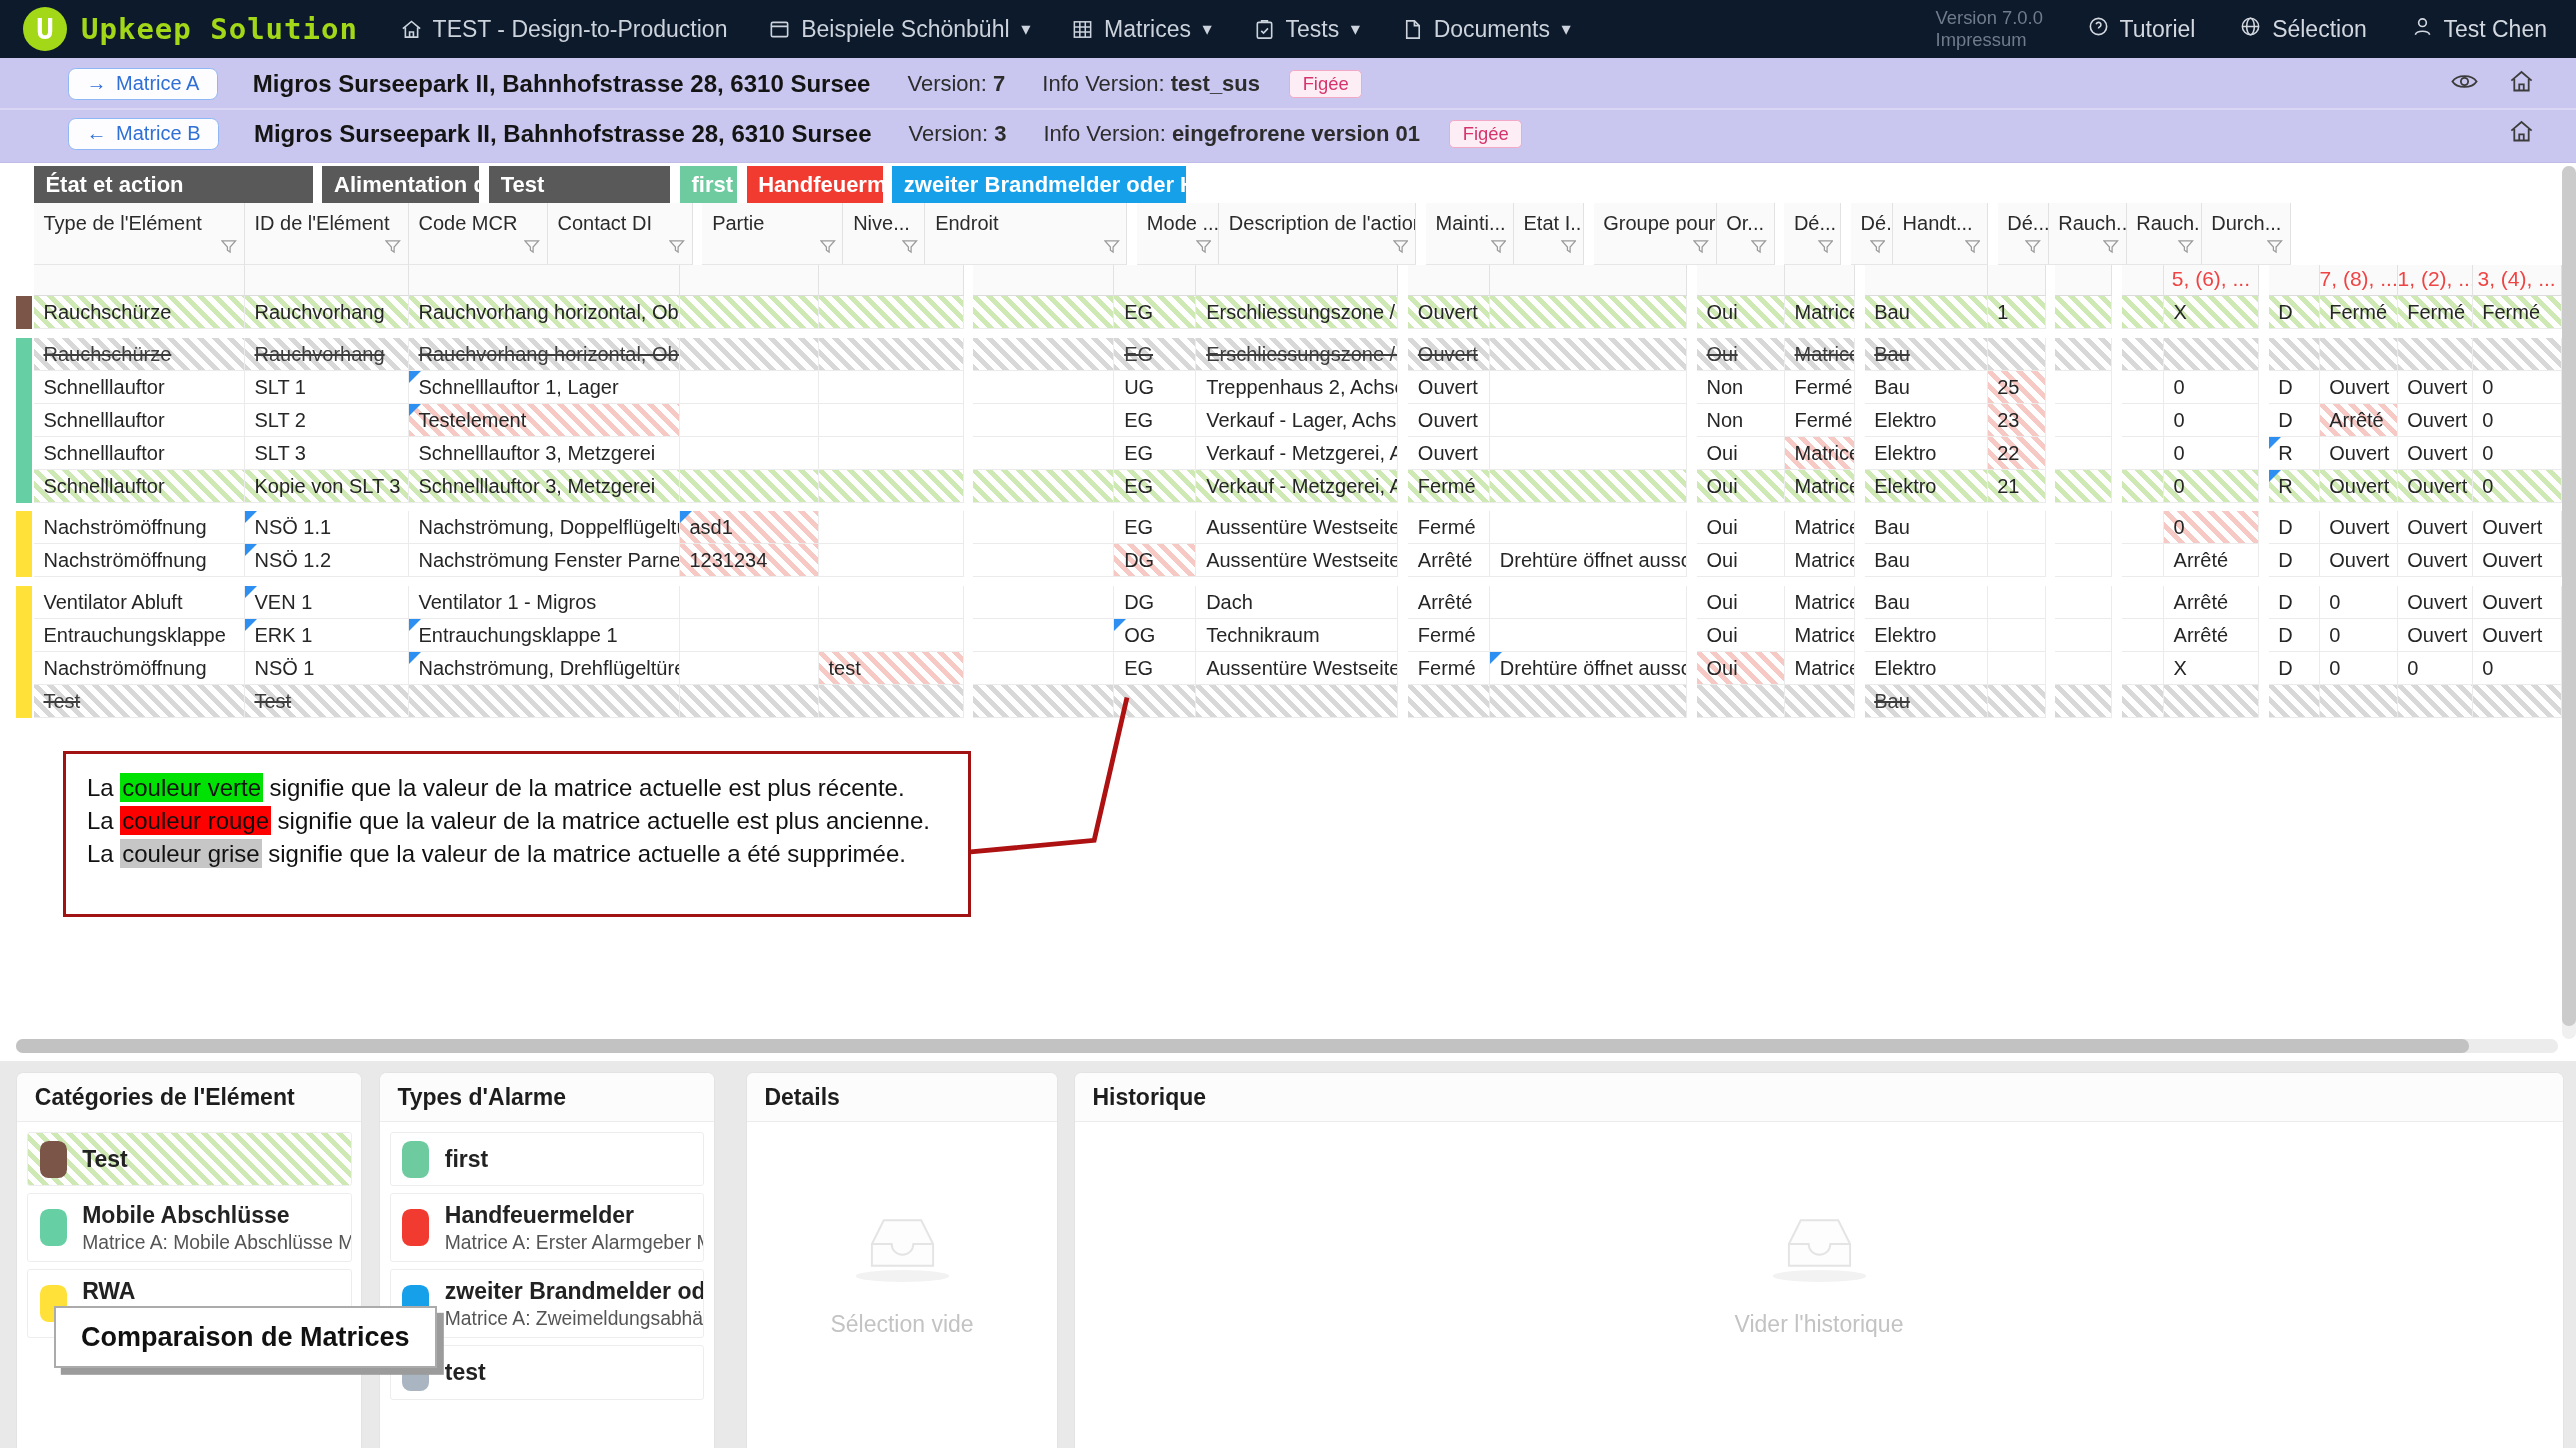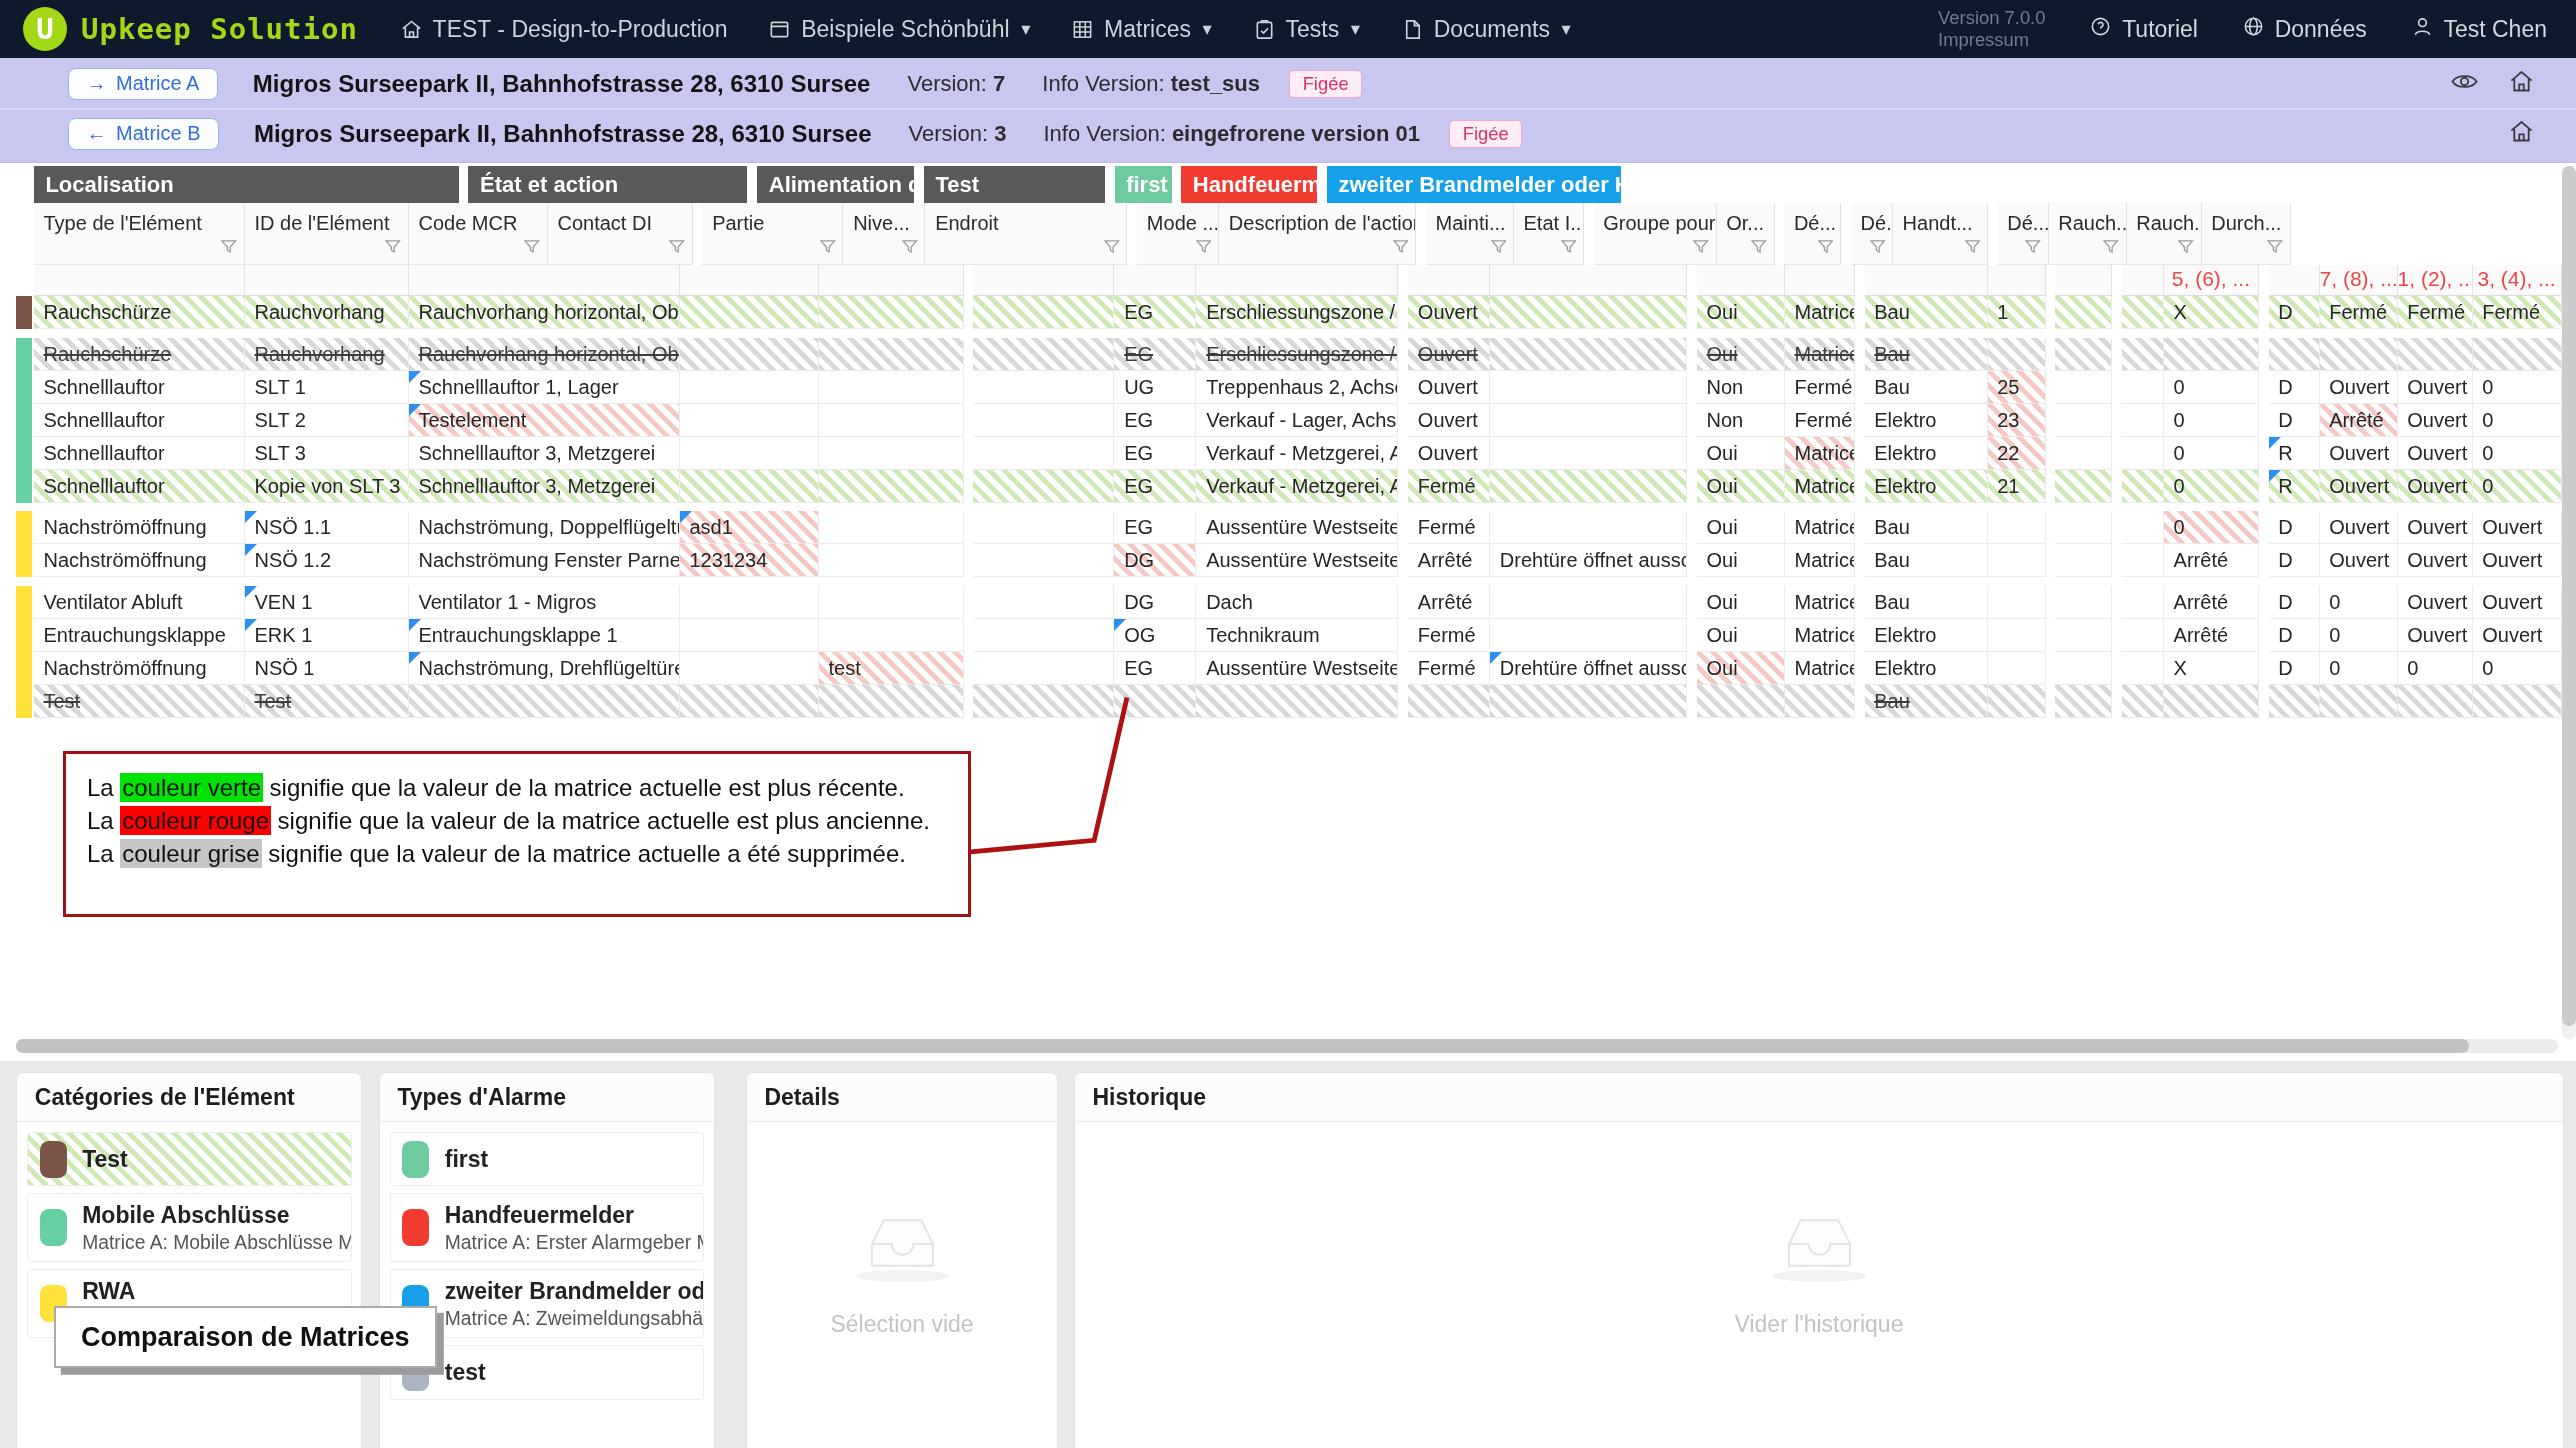--- a/index.html
+++ b/index.html
@@ -154,21 +154,21 @@
             <path d="M12 16.8h.01"></path>
           </svg></span>
       <span>Tutoriel</span>
     </div>
     <div class="nav-link">
       <span><svg width="23" height="23" viewBox="0 0 24 24" fill="none" stroke="#d3d8e0" stroke-width="1.6">
             <circle cx="12" cy="12" r="8.5"></circle>
             <ellipse cx="12" cy="12" rx="4" ry="8.5"></ellipse>
             <path d="M3.5 12h17"></path>
           </svg></span>
-      <span>Données</span>
+      <span>Sélection</span>
     </div>
     <div class="nav-link">
       <span><svg width="23" height="23" viewBox="0 0 24 24" fill="none" stroke="#d3d8e0" stroke-width="1.7">
             <circle cx="12" cy="8" r="4"></circle>
             <path d="M4.5 20.5c1.5-4.8 13.5-4.8 15 0"></path>
           </svg></span>
       <span>Test Chen</span>
     </div>
   </div>
 </div>
@@ -208,21 +208,20 @@
             <path d="M3 11.2 12 3.6l9 7.6M5.6 9.8V20h12.8V9.8"></path>
             <path d="M10 20v-5.4h4V20"></path>
           </svg></span>
     </span>
   </div>
 </div>
 
 <div class="table-wrap">
     <div class="t-band">
       <div class="stripe-ph"></div>
-      <div class="g-head g-gap" style="width: 425px; background: rgb(89, 89, 89);">Localisation</div>
       <div class="g-head g-gap" style="width: 279px; background: rgb(89, 89, 89);">État et action</div>
       <div class="g-head g-gap" style="width: 157px; background: rgb(89, 89, 89);">Alimentation d...</div>
       <div class="g-head g-gap" style="width: 181px; background: rgb(89, 89, 89);">Test</div>
       <div class="g-head g-gap" style="width: 57px; background: rgb(109, 203, 159);">first</div>
       <div class="g-head g-gap" style="width: 136px; background: rgb(241, 58, 48);">Handfeuerm...</div>
       <div class="g-head" style="width: 294px; background: rgb(22, 160, 234);">zweiter Brandmelder oder Hand...</div>
     </div>
     <div class="t-band">
       <div class="stripe-ph"></div>
       <div class="col-h" style="width: 211px;"><span class="col-label">Type de l'Elément</span><span class="funnel"><svg width="15.5" height="14.5" viewBox="0 0 16 15">

